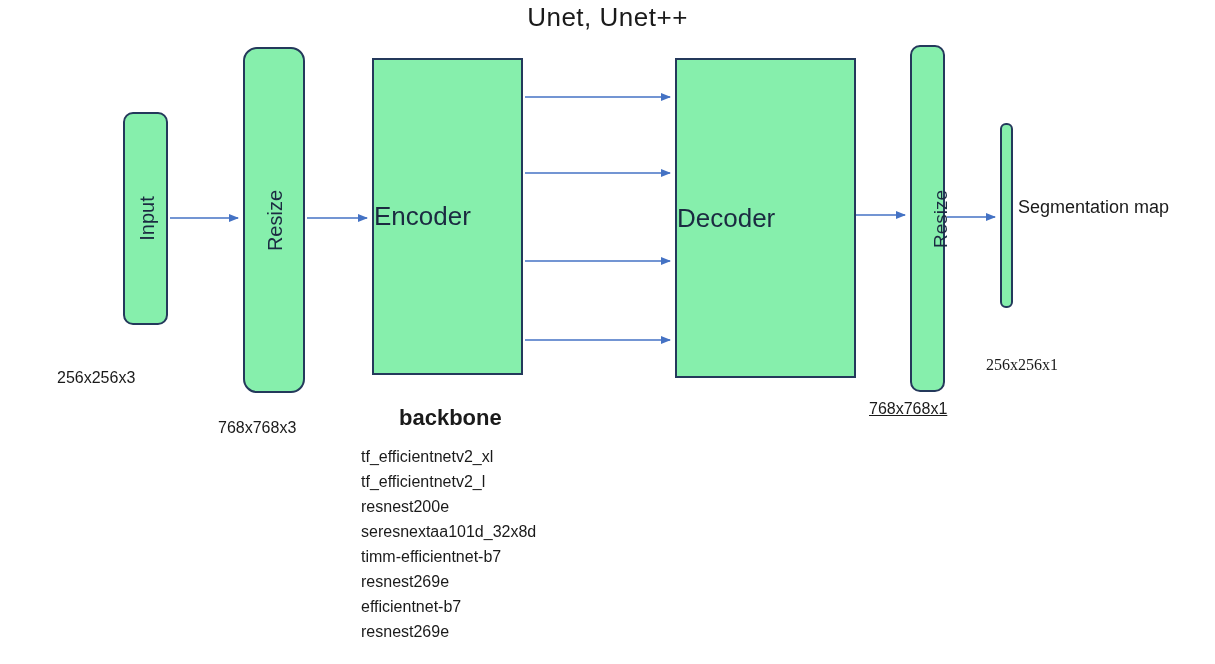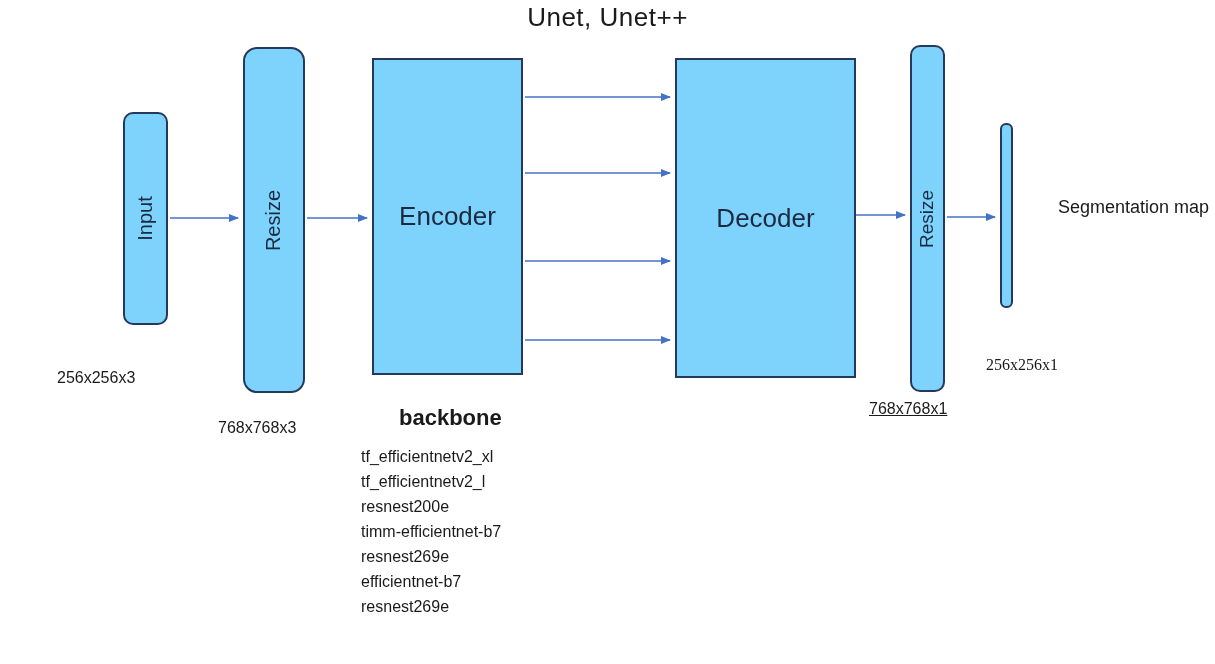--- a/index.html
+++ b/index.html
@@ -15,26 +15,26 @@
     position: absolute;
     left: 0; right: 0;
     top: 2px;
     text-align: center;
     font-size: 26px;
     color: #1a1a1a;
     letter-spacing: 0.5px;
   }
   .node {
     position: absolute;
-    background: #7dd3fc;
+    background: #86efac;
     border: 2px solid #24395b;
     box-sizing: border-box;
     display: flex;
     align-items: center;
-    justify-content: center;
+    justify-content: flex-start;
     color: #1b2a41;
   }
   .node.rounded-sm { border-radius: 10px; }
   .node.rounded-md { border-radius: 14px; }
   .vlabel {
     transform: rotate(-90deg);
     white-space: nowrap;
     font-size: 20px;
   }
   .vlabel.small { font-size: 19px; }
@@ -60,21 +60,20 @@
     font-size: 16px;
     white-space: nowrap;
   }
   .seg-label {
     position: absolute;
     left: 1018px;
     top: 197px;
     font-size: 18px;
     color: #1a1a1a;
     white-space: nowrap;
-    margin-left: 40px;
   }
   .backbone-heading {
     position: absolute;
     left: 399px;
     top: 405px;
     font-size: 22px;
     font-weight: bold;
     color: #1a1a1a;
   }
   .backbone-list {
@@ -136,19 +135,20 @@
   <span class="text-label" style="left:57px;  top:369px;">256x256x3</span>
   <span class="text-label" style="left:218px; top:419px;">768x768x3</span>
   <span class="text-label" style="left:869px; top:400px;text-decoration:underline;">768x768x1</span>
   <span class="text-label" style="left:986px; top:356px;font-family:Liberation Serif, serif;">256x256x1</span>
 
   <div class="backbone-heading">backbone</div>
   <div class="backbone-list">
     <div>tf_efficientnetv2_xl</div>
     <div>tf_efficientnetv2_l</div>
     <div>resnest200e</div>
+    <div>seresnextaa101d_32x8d</div>
     <div>timm-efficientnet-b7</div>
     <div>resnest269e</div>
     <div>efficientnet-b7</div>
     <div>resnest269e</div>
   </div>
 
 </div>
 
 </body></html>

